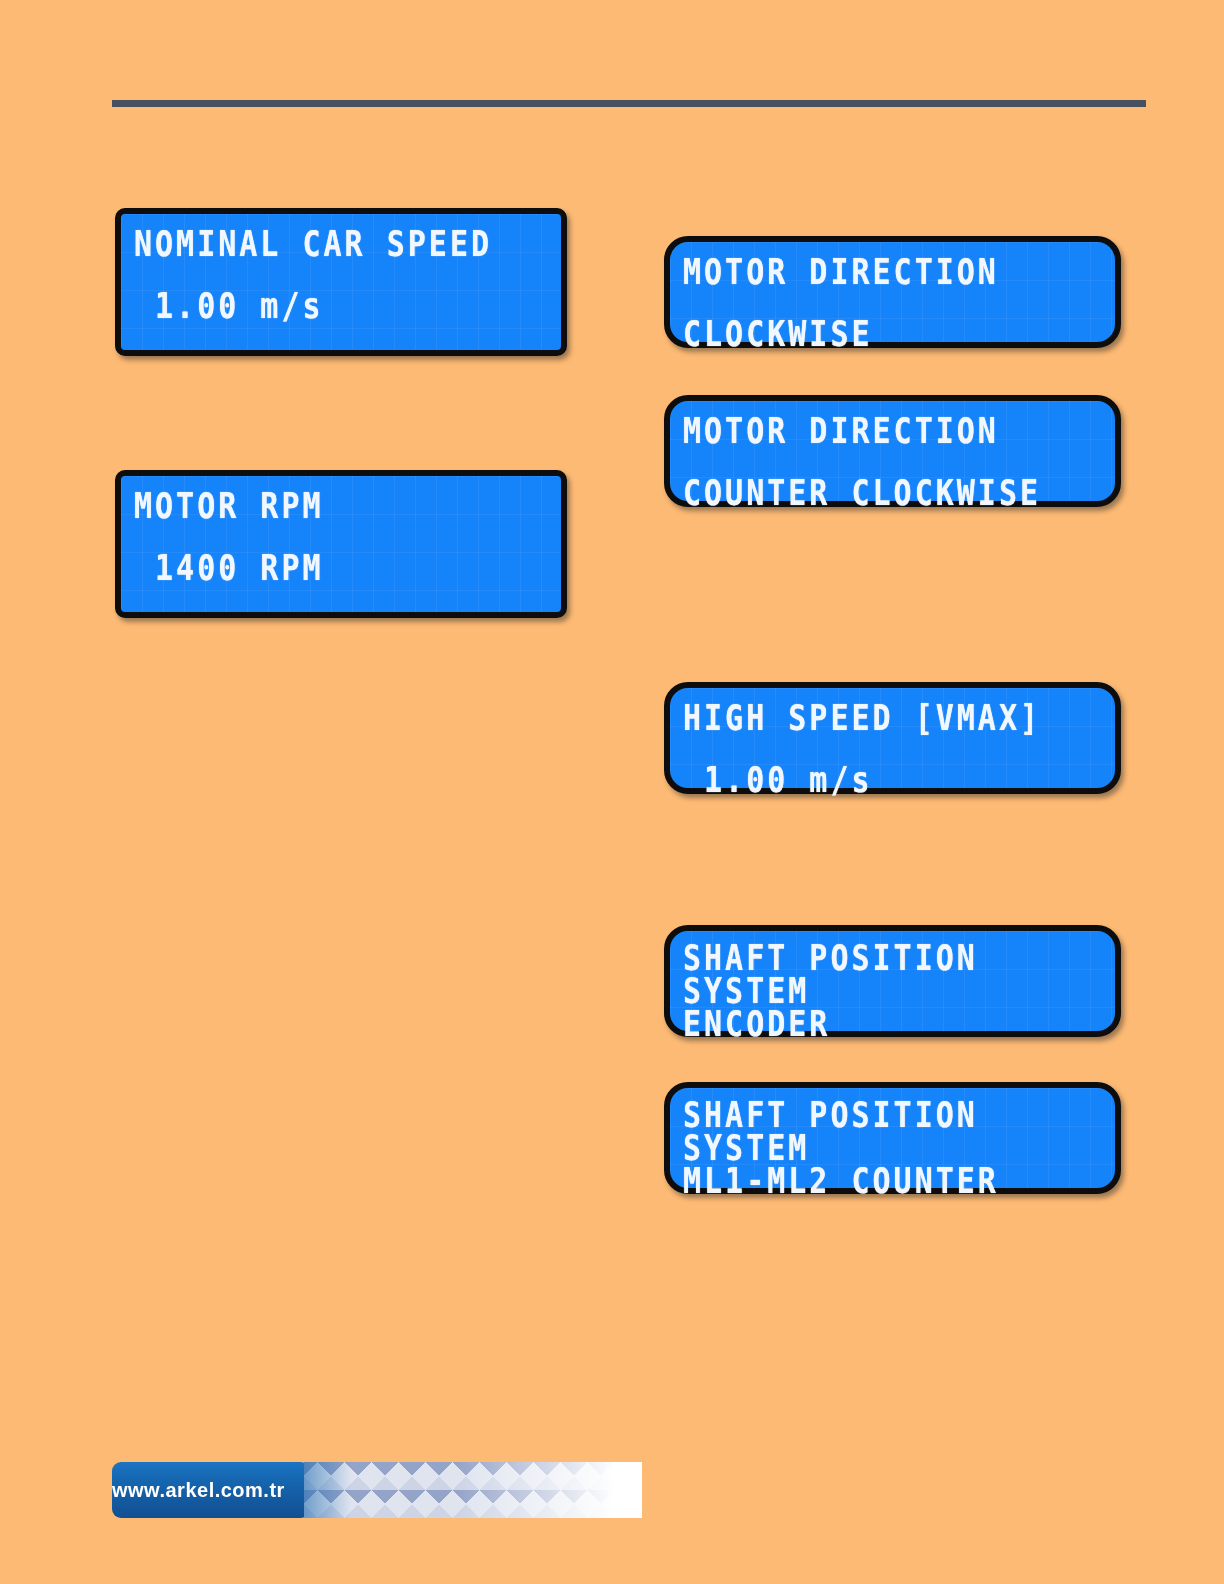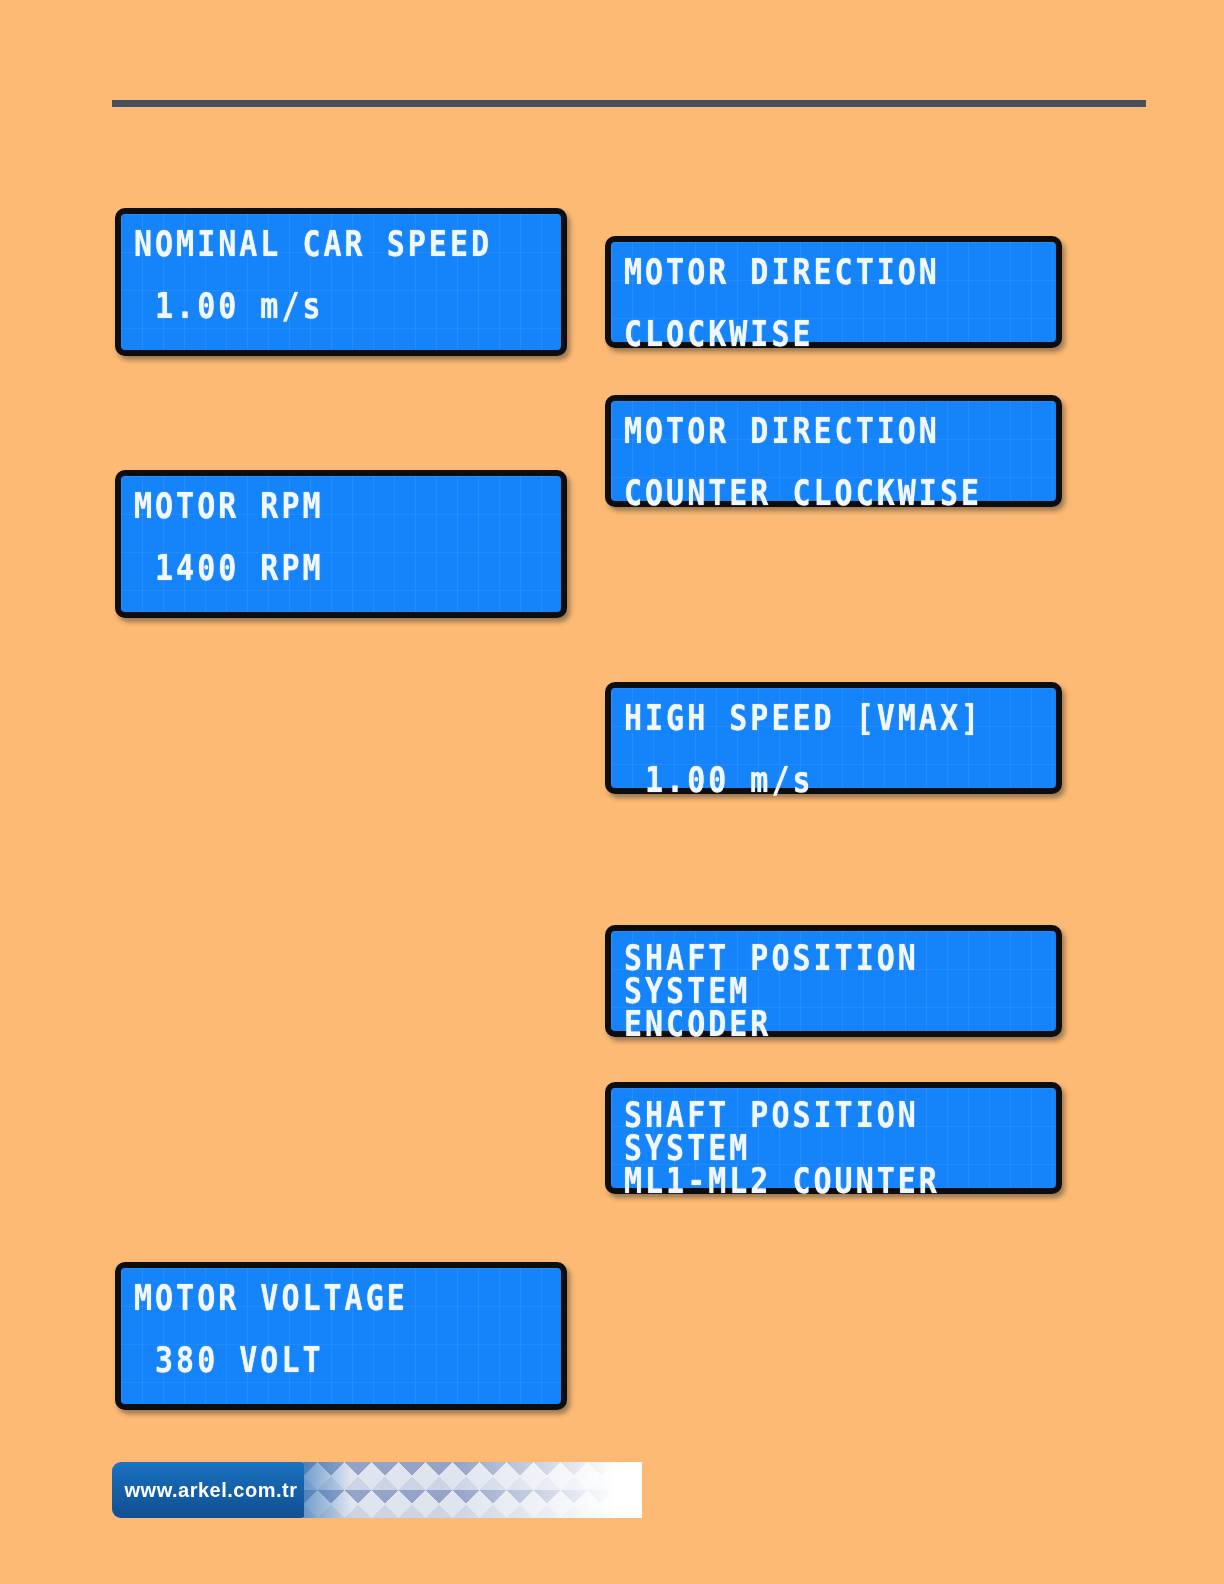--- a/index.html
+++ b/index.html
@@ -33,28 +33,28 @@
     transform:scaleY(1.18);
     transform-origin:left top;
   }
   .lines-2 .l0{top:9px;}
   .lines-2 .l1{top:71px;}
   .lines-3 .l0{top:6px;}
   .lines-3 .l1{top:39px;}
   .lines-3 .l2{top:72px;}
 
   .col-left{left:115px;width:452px;height:148px;}
-  .col-right{left:605px;width:457px;height:112px;}
+  .col-right{left:664px;width:457px;height:112px;border-radius:24px;}
 
   .footer{position:absolute;left:112px;top:1462px;height:56px;width:530px;}
   .footer-bar{
     position:absolute;left:0;top:0;width:198px;height:56px;
     background:linear-gradient(#1b74c4 0%, #1565ae 35%, #124f92 100%);
     border-radius:9px;
-    display:flex;align-items:center;justify-content:center;
+    display:flex;align-items:center;justify-content:flex-start;
     color:#ffffff;font-weight:700;font-size:20px;letter-spacing:.5px;
   }
   .footer-pattern{
     position:absolute;left:192px;top:0;width:338px;height:56px;
     background-color:#eef1f7;
     background-image:
       linear-gradient(135deg, #94a3c8 25%, transparent 25%),
       linear-gradient(225deg, #94a3c8 25%, transparent 25%),
       linear-gradient(45deg, #ccd4e6 25%, transparent 25%),
       linear-gradient(315deg, #ccd4e6 25%, #dfe4ef 25%);
@@ -79,24 +79,20 @@
     <div class="lcd-line l1"> 1.00 m/s</div>
   </div>
 
   <div class="lcd col-left lines-2" style="top:470px">
     <div class="lcd-line l0">MOTOR RPM</div>
     <div class="lcd-line l1"> 1400 RPM</div>
   </div>
 
 
 
-  <div class="lcd col-left lines-2" style="top:1262px">
-    <div class="lcd-line l0">MOTOR VOLTAGE</div>
-    <div class="lcd-line l1"> 380 VOLT</div>
-  </div>
 
   <div class="lcd col-right lines-2" style="top:236px">
     <div class="lcd-line l0">MOTOR DIRECTION</div>
     <div class="lcd-line l1">CLOCKWISE</div>
   </div>
 
   <div class="lcd col-right lines-2" style="top:395px">
     <div class="lcd-line l0">MOTOR DIRECTION</div>
     <div class="lcd-line l1">COUNTER CLOCKWISE</div>
   </div>

